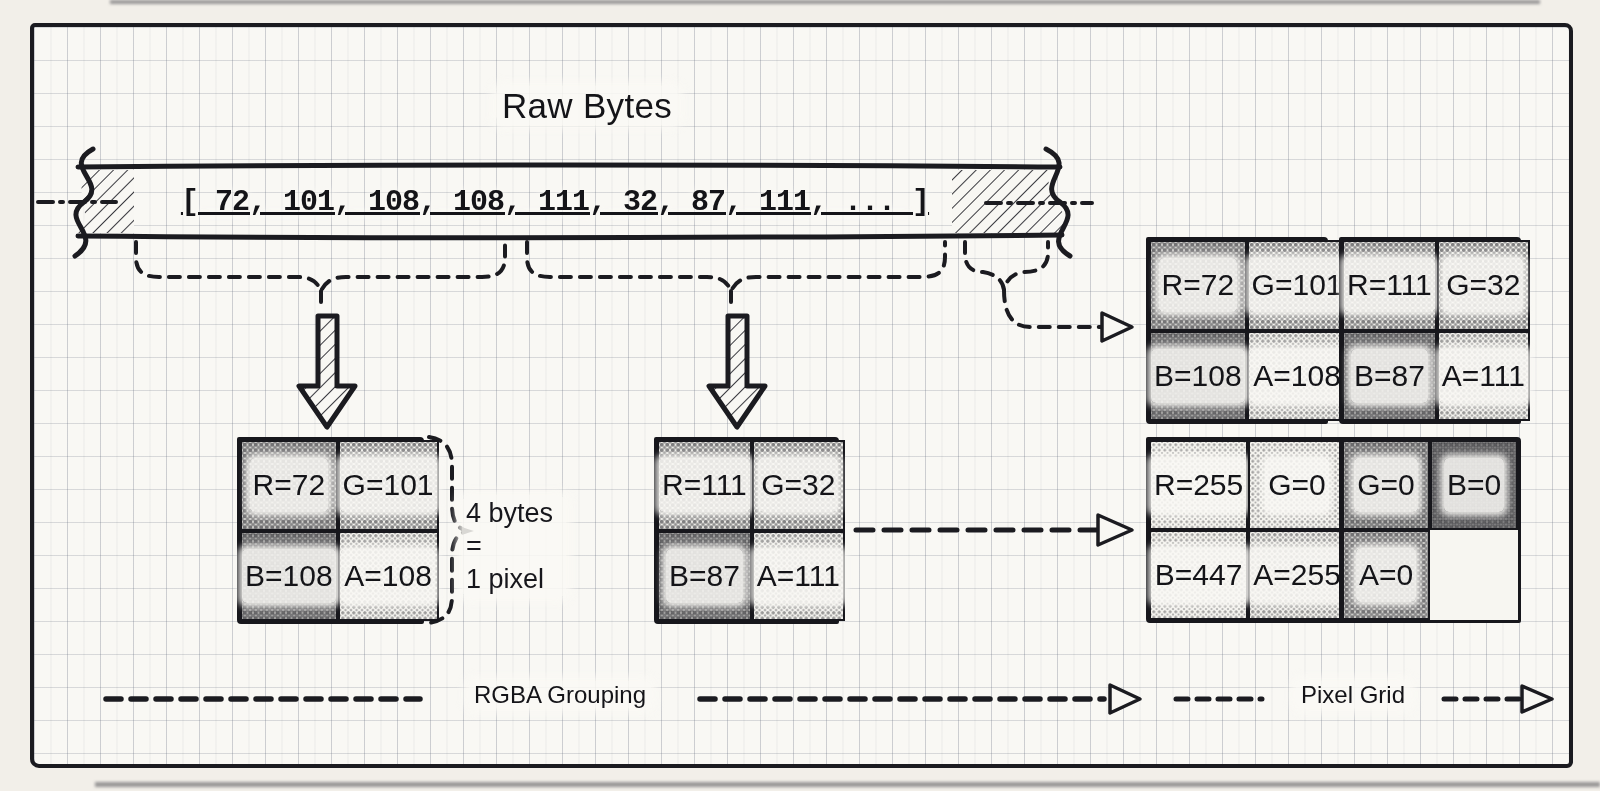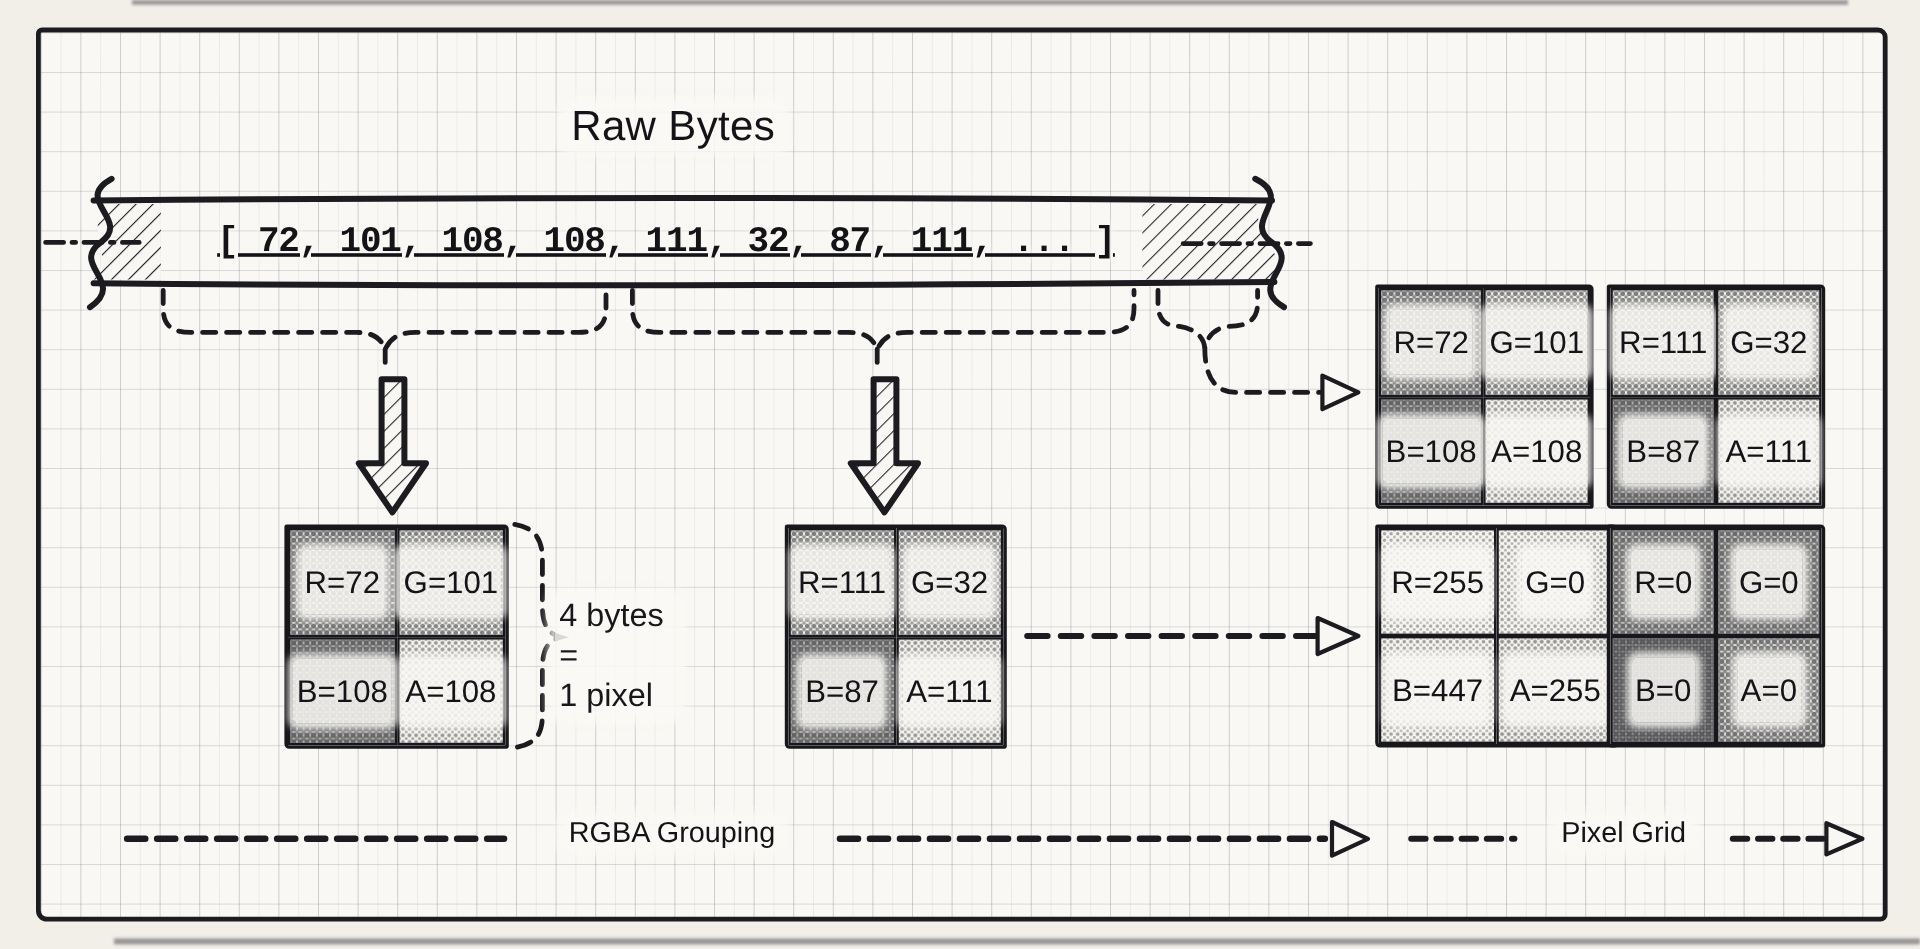--- a/index.html
+++ b/index.html
@@ -23,21 +23,21 @@
     background-size:33px 33px,33px 33px,16.5px 16.5px;
   }
   .smudge{background:rgba(45,45,50,.45);filter:blur(1.5px)}
   svg.linework{left:0;top:0;pointer-events:none}
 
   .halo{
     background:rgba(250,249,245,.85);
     box-shadow:0 0 8px 5px rgba(250,249,245,.85);
     border-radius:8px;padding:0 6px;
   }
-  .title{left:401px;top:86px;width:320px;text-align:center;
+  .title{left:427px;top:86px;width:320px;text-align:center;
     font-size:35px;font-weight:500;letter-spacing:.3px;color:#141418}
   .bytes{
     left:140px;top:173px;width:830px;height:58px;line-height:58px;
     text-align:center;white-space:nowrap;
     font-family:"Liberation Mono",monospace;font-weight:700;
     font-size:30px;letter-spacing:-1px;color:#141418;
     text-shadow:0 0 6px #f9f8f4,0 0 10px #f9f8f4;
     text-decoration:underline;
   }
   .note{left:462px;top:495px;width:104px;
@@ -51,21 +51,21 @@
     position:absolute;border:3px solid #17171c;box-sizing:border-box;
     display:grid;grid-template-columns:1fr 1fr;grid-template-rows:1fr 1fr;
     border-radius:2px 4px 2px 4px;background:#f7f6f1;
   }
   .cell{
     border:2px solid #17171c;box-sizing:border-box;
     display:flex;align-items:center;justify-content:center;
     background-color:#f7f6f1;
   }
   .cell-label{
-    font-size:26px;line-height:30px;color:#141418;white-space:nowrap;
+    font-size:30px;line-height:30px;color:#141418;white-space:nowrap;
     background:rgba(249,248,244,.85);
     box-shadow:0 0 6px 4px rgba(249,248,244,.85);
     border-radius:5px;padding:12px 3px;
   }
   #pixel-block-1{left:237px;top:437px;width:187px;height:187px}
   #pixel-block-2{left:654px;top:437px;width:185px;height:187px}
   #grid-block-1{left:1146px;top:237px;width:182px;height:187px}
   #grid-block-2{left:1339px;top:237px;width:182px;height:187px}
   #grid-block-3{left:1146px;top:437px;width:202px;height:186px}
   #grid-block-4{left:1339px;top:437px;width:182px;height:186px}
@@ -210,23 +210,20 @@
   <div class="cell" style="background-image: radial-gradient(circle, rgba(22, 22, 28, 0.38) 1.15px, transparent 1.85px), radial-gradient(circle, rgba(22, 22, 28, 0.32) 0.83px, transparent 1.53px); background-size: 5.5px 5.5px; background-position: 0px 0px, 2.75px 2.75px;">
       <span class="cell-label">B=447</span>
     </div>
   <div class="cell" style="background-image: radial-gradient(circle, rgba(22, 22, 28, 0.43) 1.32px, transparent 2.02px), radial-gradient(circle, rgba(22, 22, 28, 0.36) 0.95px, transparent 1.65px); background-size: 5.5px 5.5px; background-position: 0px 0px, 2.75px 2.75px;">
       <span class="cell-label">A=255</span>
     </div>
 </div>
 
 <div class="pblock" id="grid-block-4">
   <div class="cell" style="background-image: radial-gradient(circle, rgba(22, 22, 28, 0.62) 1.94px, transparent 2.64px), radial-gradient(circle, rgba(22, 22, 28, 0.53) 1.4px, transparent 2.1px); background-size: 5.5px 5.5px; background-position: 0px 0px, 2.75px 2.75px;">
-      <span class="cell-label">R=0</span>
-    </div>
-  <div class="cell" style="background-image: radial-gradient(circle, rgba(22, 22, 28, 0.62) 1.94px, transparent 2.64px), radial-gradient(circle, rgba(22, 22, 28, 0.53) 1.4px, transparent 2.1px); background-size: 5.5px 5.5px; background-position: 0px 0px, 2.75px 2.75px;">
       <span class="cell-label">G=0</span>
     </div>
   <div class="cell" style="background-image: radial-gradient(circle, rgba(22, 22, 28, 0.69) 2.19px, transparent 2.89px), radial-gradient(circle, rgba(22, 22, 28, 0.59) 1.58px, transparent 2.28px); background-size: 5.5px 5.5px; background-position: 0px 0px, 2.75px 2.75px;">
       <span class="cell-label">B=0</span>
     </div>
   <div class="cell" style="background-image: radial-gradient(circle, rgba(22, 22, 28, 0.59) 1.85px, transparent 2.55px), radial-gradient(circle, rgba(22, 22, 28, 0.5) 1.33px, transparent 2.03px); background-size: 5.5px 5.5px; background-position: 0px 0px, 2.75px 2.75px;">
       <span class="cell-label">A=0</span>
     </div>
 </div>
 

